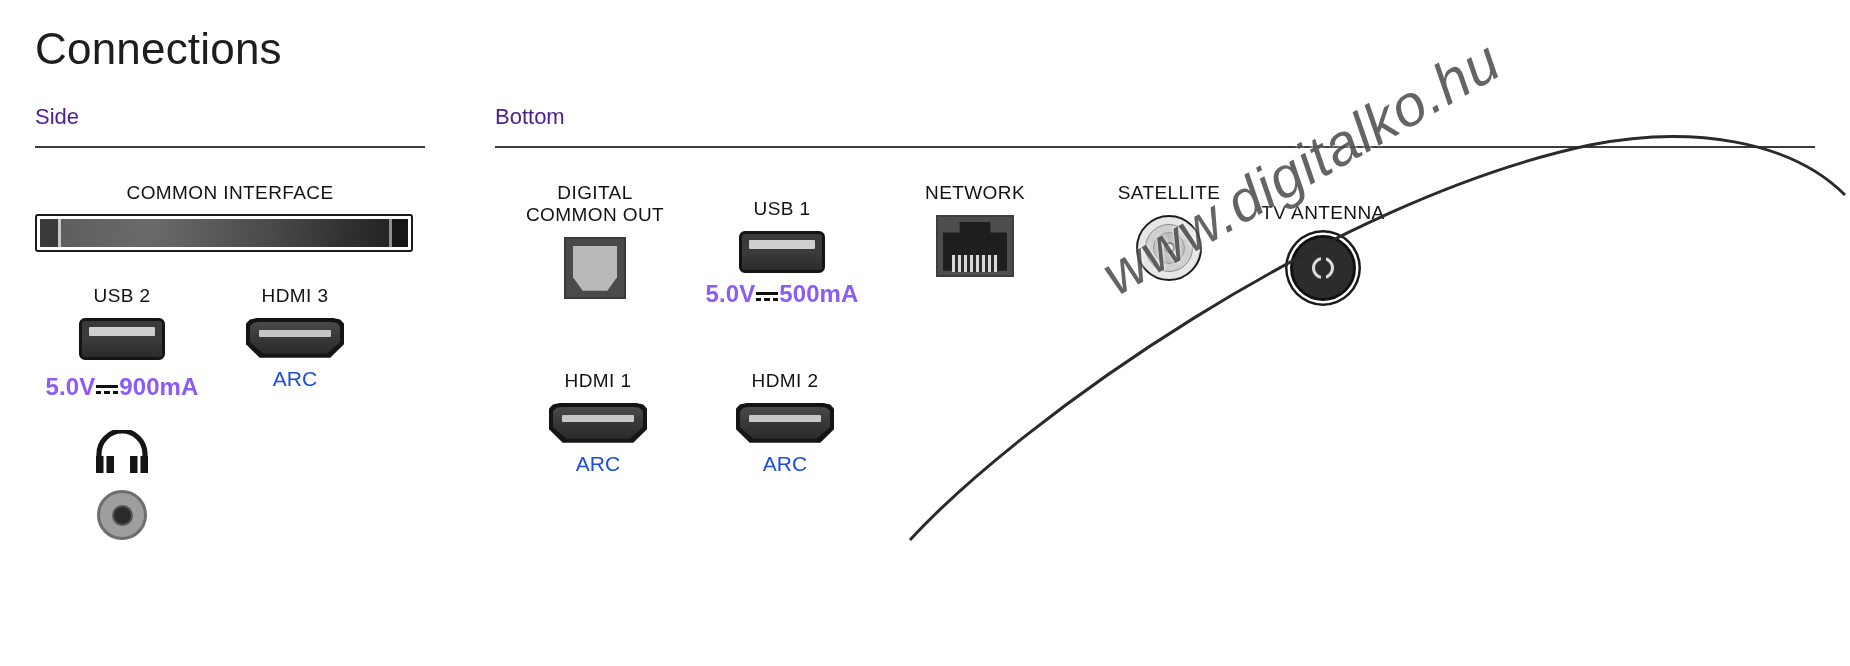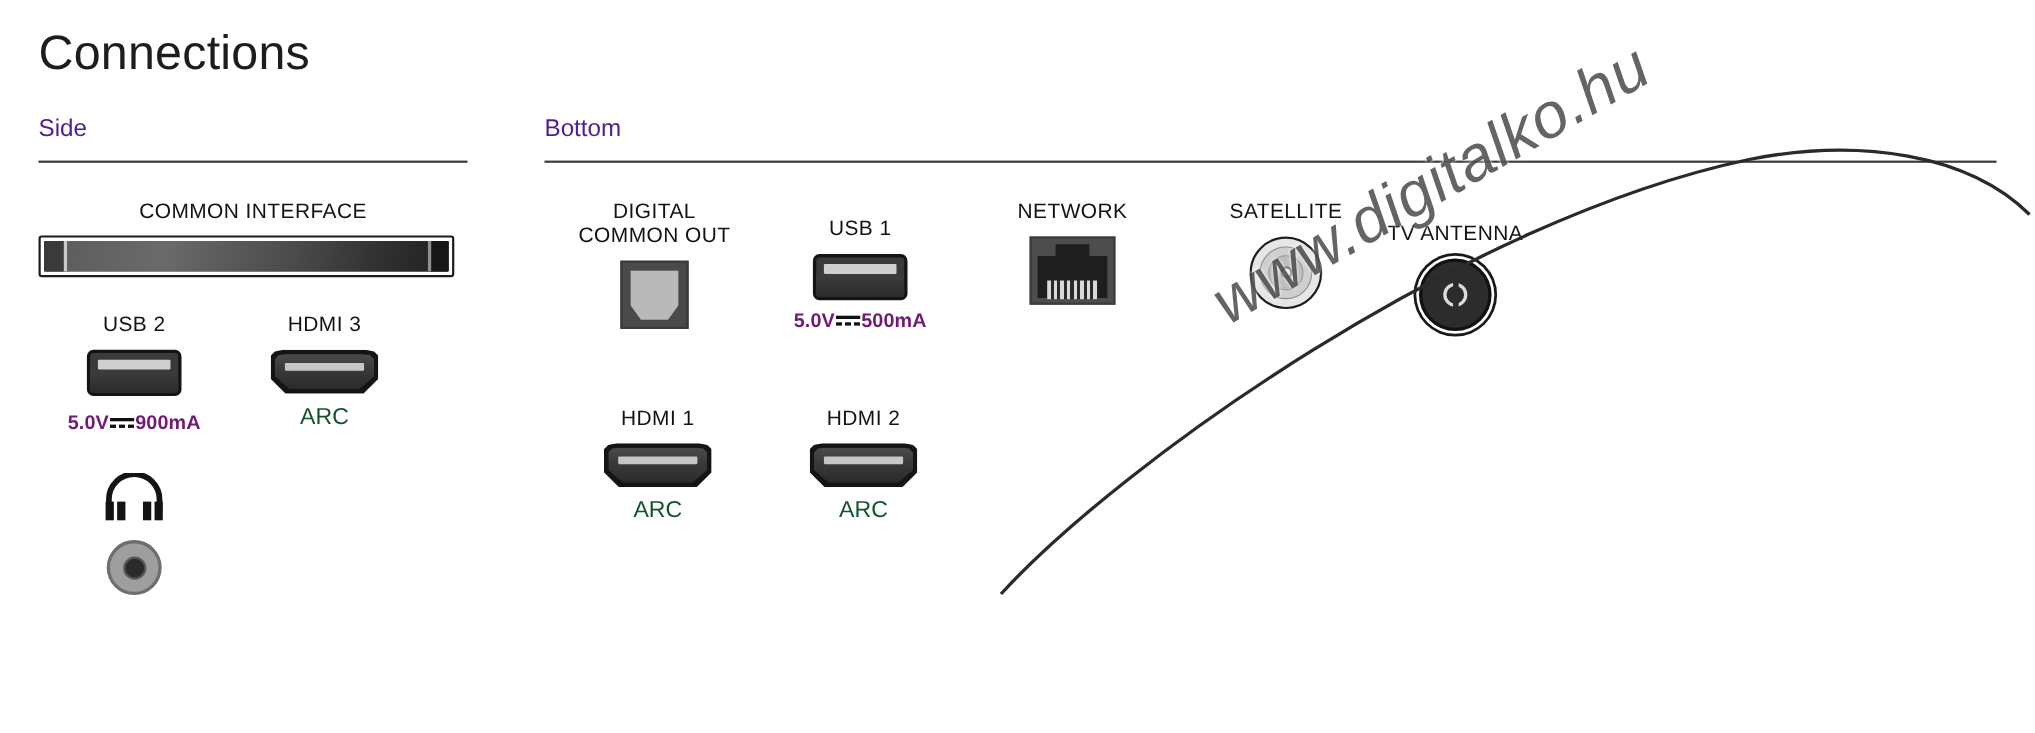--- a/index.html
+++ b/index.html
@@ -29,25 +29,25 @@
   .rule{ position:absolute; height:2px; background:#3b3b3b; }
 
   
   .grp{ position:absolute; text-align:center; }
   .lbl{
     font-size:19px; font-weight:400; letter-spacing:.4px;
     color:#131313; line-height:1.15; white-space:nowrap;
   }
   .lbl.two{ white-space:normal; }
   .sub{
-    font-size:18px; font-weight:700; color:#701a75;
+    font-size:24px; font-weight:700; color:#8b5cf6;
     letter-spacing:.1px; white-space:nowrap; line-height:1;
   }
   .arc{
-    font-size:21px; font-weight:400; color:#14532d; line-height:1;
+    font-size:21px; font-weight:400; color:#1d4ed8; line-height:1;
   }
 
   
   .dcsym{
     display:inline-block; position:relative;
     width:22px; height:13px; vertical-align:-1px; margin:0 1px;
   }
   .dcsym::before{
     content:""; position:absolute; left:0; top:2px;
     width:22px; height:3.5px; background:#111;

